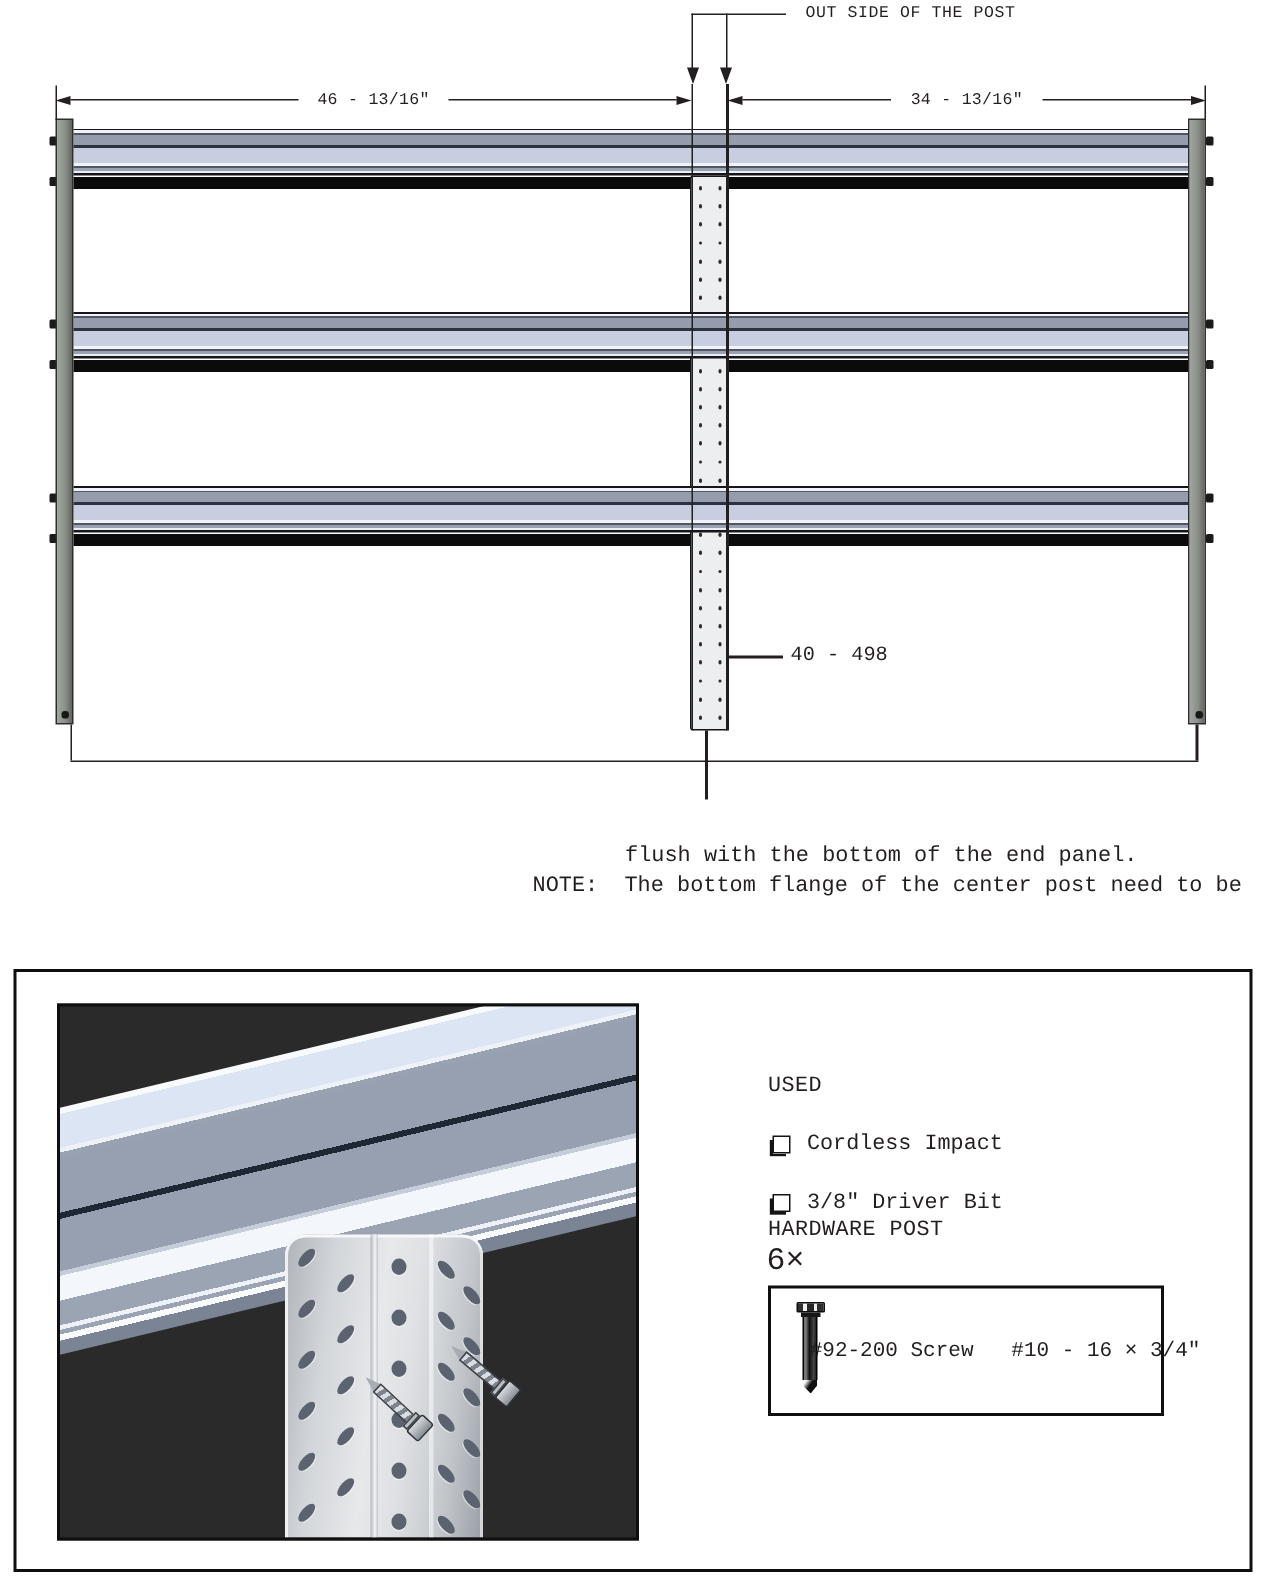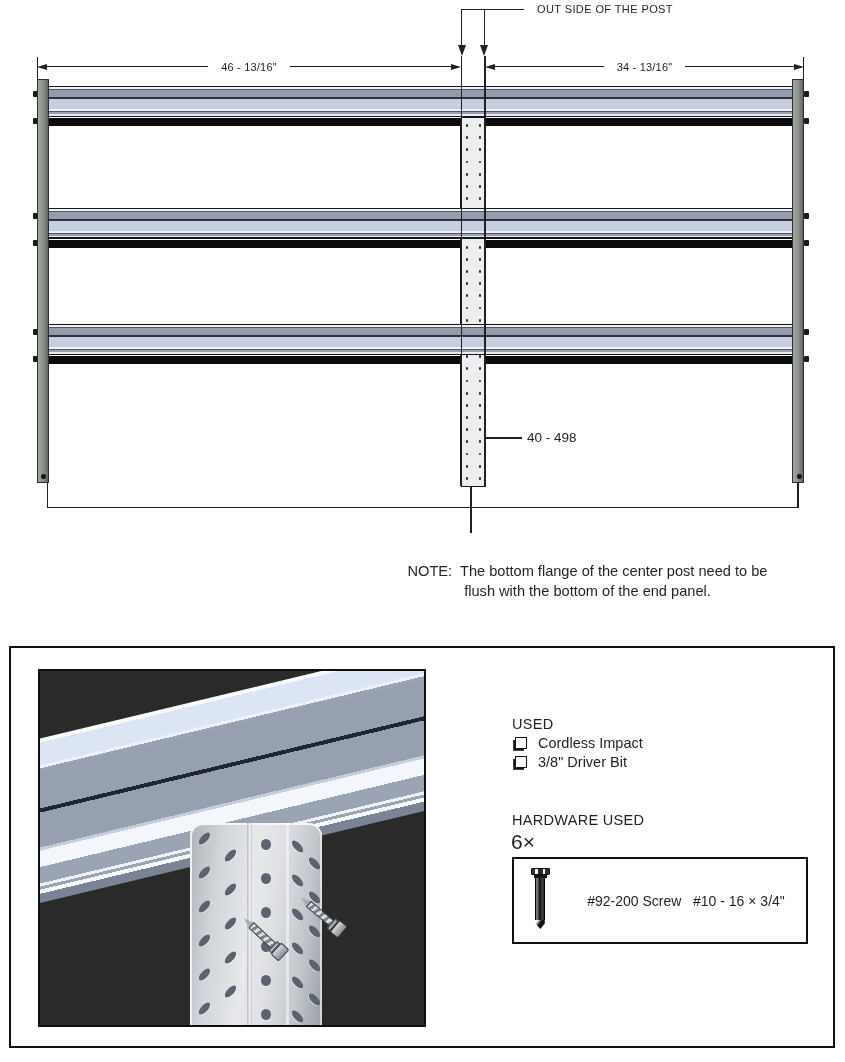--- a/index.html
+++ b/index.html
@@ -1,17 +1,17 @@
 <!DOCTYPE html>
 <html><head>
 <meta charset="utf-8">
 <style>
   html,body{margin:0;padding:0;background:#fff;}
   #page{position:relative;width:845px;height:1062px;background:#ffffff;overflow:hidden;
-        font-family:Liberation Sans, sans-serif;color:#231f20;}
+        font-family:Liberation Mono, monospace;color:#231f20;}
   .abs{position:absolute;}
   .line{position:absolute;background:#231f20;}
   
   .dim{position:absolute;display:flex;align-items:center;height:13px;}
   .dim .seg{flex:1;height:1.3px;background:#231f20;}
   .dim .lbl{font-size:11px;padding:0 13px;white-space:nowrap;letter-spacing:.2px;}
   .arrL{width:0;height:0;border-top:3.5px solid transparent;border-bottom:3.5px solid transparent;border-right:10px solid #231f20;}
   .arrR{width:0;height:0;border-top:3.5px solid transparent;border-bottom:3.5px solid transparent;border-left:10px solid #231f20;}
   .arrD{position:absolute;width:0;height:0;border-left:4px solid transparent;border-right:4px solid transparent;border-top:11px solid #231f20;}
   .arrLs{position:absolute;width:0;height:0;border-top:3px solid transparent;border-bottom:3px solid transparent;border-right:9px solid #231f20;}
@@ -60,26 +60,26 @@
   .screw{position:absolute;width:58px;height:18px;}
   .s-tip{position:absolute;left:0;top:5px;width:12px;height:8px;background:#a7adb5;clip-path:polygon(0 50%,100% 0,100% 100%);}
   .s-shaft{position:absolute;left:10px;top:4.5px;width:31px;height:8px;box-sizing:border-box;
     background:repeating-linear-gradient(105deg,#d9dde2 0 3px,#7e848d 3px 6px);border:1px solid #3c4046;}
   .s-collar{position:absolute;left:40px;top:2.5px;width:4px;height:13px;background:#b9bec5;border:1px solid #3c4046;box-sizing:border-box;}
   .s-head{position:absolute;left:44px;top:1px;width:11px;height:16px;border-radius:2px;box-sizing:border-box;
     background:linear-gradient(90deg,#d5d9de,#878d95);border:1px solid #2f3338;}
   
   #tools{position:absolute;left:501px;top:68px;}
   .sec-title{font-size:14.5px;letter-spacing:.3px;}
-  .tool-item{display:flex;align-items:center;margin-top:3px;font-size:14.5px;}
+  .tool-item{display:flex;align-items:center;margin-top:23px;font-size:14.5px;}
   .cbx{width:10px;height:10px;border:1.7px solid #141414;box-shadow:-2.4px 2.4px 0 -0.6px #141414;
        margin:0 11px 0 3px;flex:0 0 auto;}
   #hw-title{position:absolute;left:501px;top:164px;}
   #hw-qty{position:absolute;left:500px;top:182px;font-size:21px;}
-  #hw-box{position:absolute;left:501px;top:209px;width:296px;height:87px;border:2px solid #0f0f0f;box-sizing:border-box;}
+  #hw-box{position:absolute;left:501px;top:209px;width:264px;height:87px;border:2px solid #0f0f0f;box-sizing:border-box;}
   #hw-screw{position:absolute;left:16px;top:9px;width:20px;display:flex;flex-direction:column;align-items:center;}
   .sc-head{width:19px;height:6.5px;border:1px solid #0d0d0d;border-radius:1px;box-sizing:border-box;
     background:linear-gradient(90deg,#2f2f2f 0 20%,#f2f2f2 20% 34%,#262626 34% 62%,#efefef 62% 76%,#2f2f2f 76%);}
   .sc-collar{width:13px;height:3.5px;background:#161616;}
   .sc-shaft{width:9.5px;height:42px;box-sizing:border-box;border-left:1px solid #000;border-right:1px solid #000;
     background:linear-gradient(90deg,#777 0 18%,#0f0f0f 45%,#444 80%,#222 100%);}
   .sc-tip{width:9.5px;height:9px;background:linear-gradient(125deg,#f5f5f5 18%,#101010 45%);
     clip-path:polygon(0 0,100% 0,100% 40%,55% 100%,0 40%);}
   #hw-label{position:absolute;left:56px;right:4px;top:0;bottom:0;display:flex;align-items:center;
     justify-content:center;font-size:14px;white-space:pre;}
@@ -196,22 +196,22 @@
     <div class="line" style="left:46.7px;top:483px;width:1.3px;height:24px;"></div>
     <div class="line" style="left:797.3px;top:483px;width:1.3px;height:24px;"></div>
     <div class="line" style="left:46.7px;top:506.5px;width:752px;height:1.3px;"></div>
     <div class="line" style="left:470.4px;top:487px;width:1.3px;height:46px;"></div>
 
     <div class="arrLs" style="left:466px;top:434.7px;"></div>
     <div class="line" style="left:474px;top:437.3px;width:48px;height:1.3px;"></div>
     <div id="part-label">40 - 498</div>
 
     <div id="note">
+      <div>flush with the bottom of the end panel.</div>
       <div>NOTE:  The bottom flange of the center post need to be</div>
-      <div>flush with the bottom of the end panel.</div>
     </div>
   <div class="clip" style="left: 32.5px; top: 91px;"></div>
       <div class="clip" style="left: 32.5px; top: 117.5px;"></div>
       <div class="clip" style="left: 803.5px; top: 91px;"></div>
       <div class="clip" style="left: 803.5px; top: 117.5px;"></div>
       <div class="clip" style="left: 32.5px; top: 213px;"></div>
       <div class="clip" style="left: 32.5px; top: 239.5px;"></div>
       <div class="clip" style="left: 803.5px; top: 213px;"></div>
       <div class="clip" style="left: 803.5px; top: 239.5px;"></div>
       <div class="clip" style="left: 32.5px; top: 329px;"></div>
@@ -275,21 +275,21 @@
       <div class="tool-item">
         <span class="cbx"></span>
         <span>Cordless Impact</span>
       </div>
       <div class="tool-item">
         <span class="cbx"></span>
         <span>3/8" Driver Bit</span>
       </div>
     </div>
 
-    <div id="hw-title" class="sec-title">HARDWARE USED</div>
+    <div id="hw-title" class="sec-title">HARDWARE POST</div>
     <div id="hw-qty">6×</div>
     <div id="hw-box">
       <div id="hw-screw">
         <div class="sc-head"></div>
         <div class="sc-collar"></div>
         <div class="sc-shaft"></div>
         <div class="sc-tip"></div>
       </div>
       <div id="hw-label">#92-200 Screw   #10 - 16 × 3/4"</div>
     </div>

